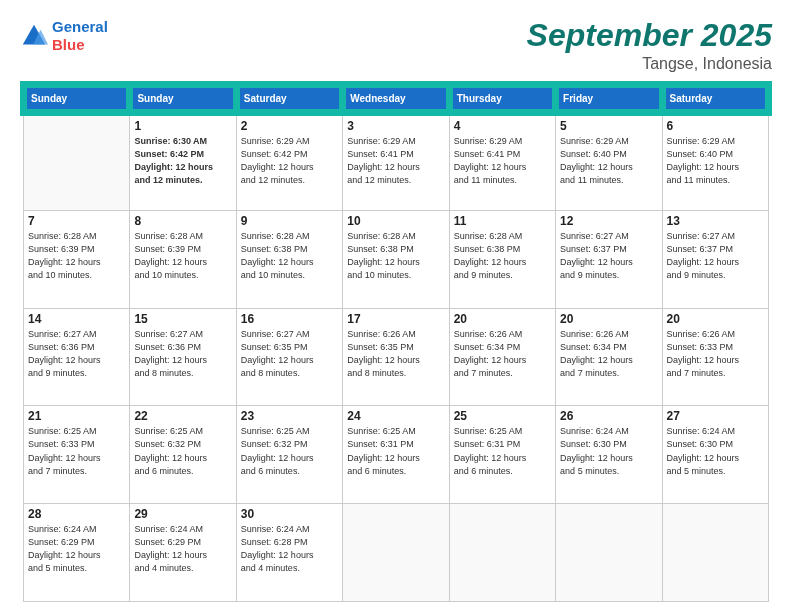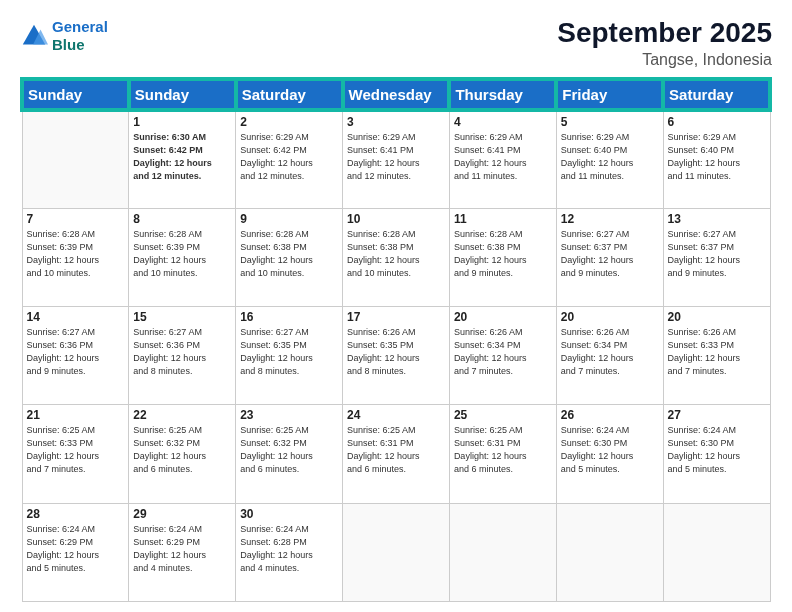--- a/index.html
+++ b/index.html
@@ -38,46 +38,47 @@
       color: #1a6ec7;
     }
     .logo-icon {
       width: 28px;
       height: 28px;
     }
     .title-block {
       text-align: right;
     }
     .main-title {
-      font-size: 28px;
+      font-size: 32px;
       font-weight: bold;
-      color: #0f172a;
+      color: #0f766e;
       line-height: 1.1;
+      font-style: italic;
     }
     .subtitle {
       font-size: 16px;
       color: #555;
       margin-top: 2px;
     }
     .calendar {
       flex: 1;
       border: 1px solid #ccc;
       border-collapse: collapse;
       width: 100%;
       table-layout: fixed;
       font-size: 9.5px;
     }
     .calendar thead th {
       background: #1a6ec7;
       color: #fff;
-      font-size: 15px;
+      font-size: 10px;
       font-weight: bold;
       padding: 5px 4px;
       text-align: left;
-      border: 4px solid #14b8a6;
+      border: 7px solid #14b8a6;
     }
     .calendar tbody td {
       border: 1px solid #ccc;
       vertical-align: top;
       padding: 3px 4px;
       height: 88px;
     }
     .day-num {
       font-size: 12px;
       font-weight: bold;
@@ -99,21 +100,21 @@
 
 <div class="page">
   <div class="header">
     <div class="logo">
       <svg class="logo-icon" viewBox="0 0 30 30">
         <polygon points="15,3 27,24 3,24" fill="#1a6ec7"></polygon>
         <polygon points="22,8 30,24 14,24" fill="#4a9ae8" opacity="0.7"></polygon>
       </svg>
       <div class="logo-text">
         <span>General</span><br>
-        <span style="color:#0f766e;">Blue</span>
+        <span style="color:#ef4444;">Blue</span>
       </div>
     </div>
     <div class="title-block">
       <div class="main-title">September 2025</div>
       <div class="subtitle">Tangse, Indonesia</div>
     </div>
   </div>
 
   <table class="calendar">
     <thead>

